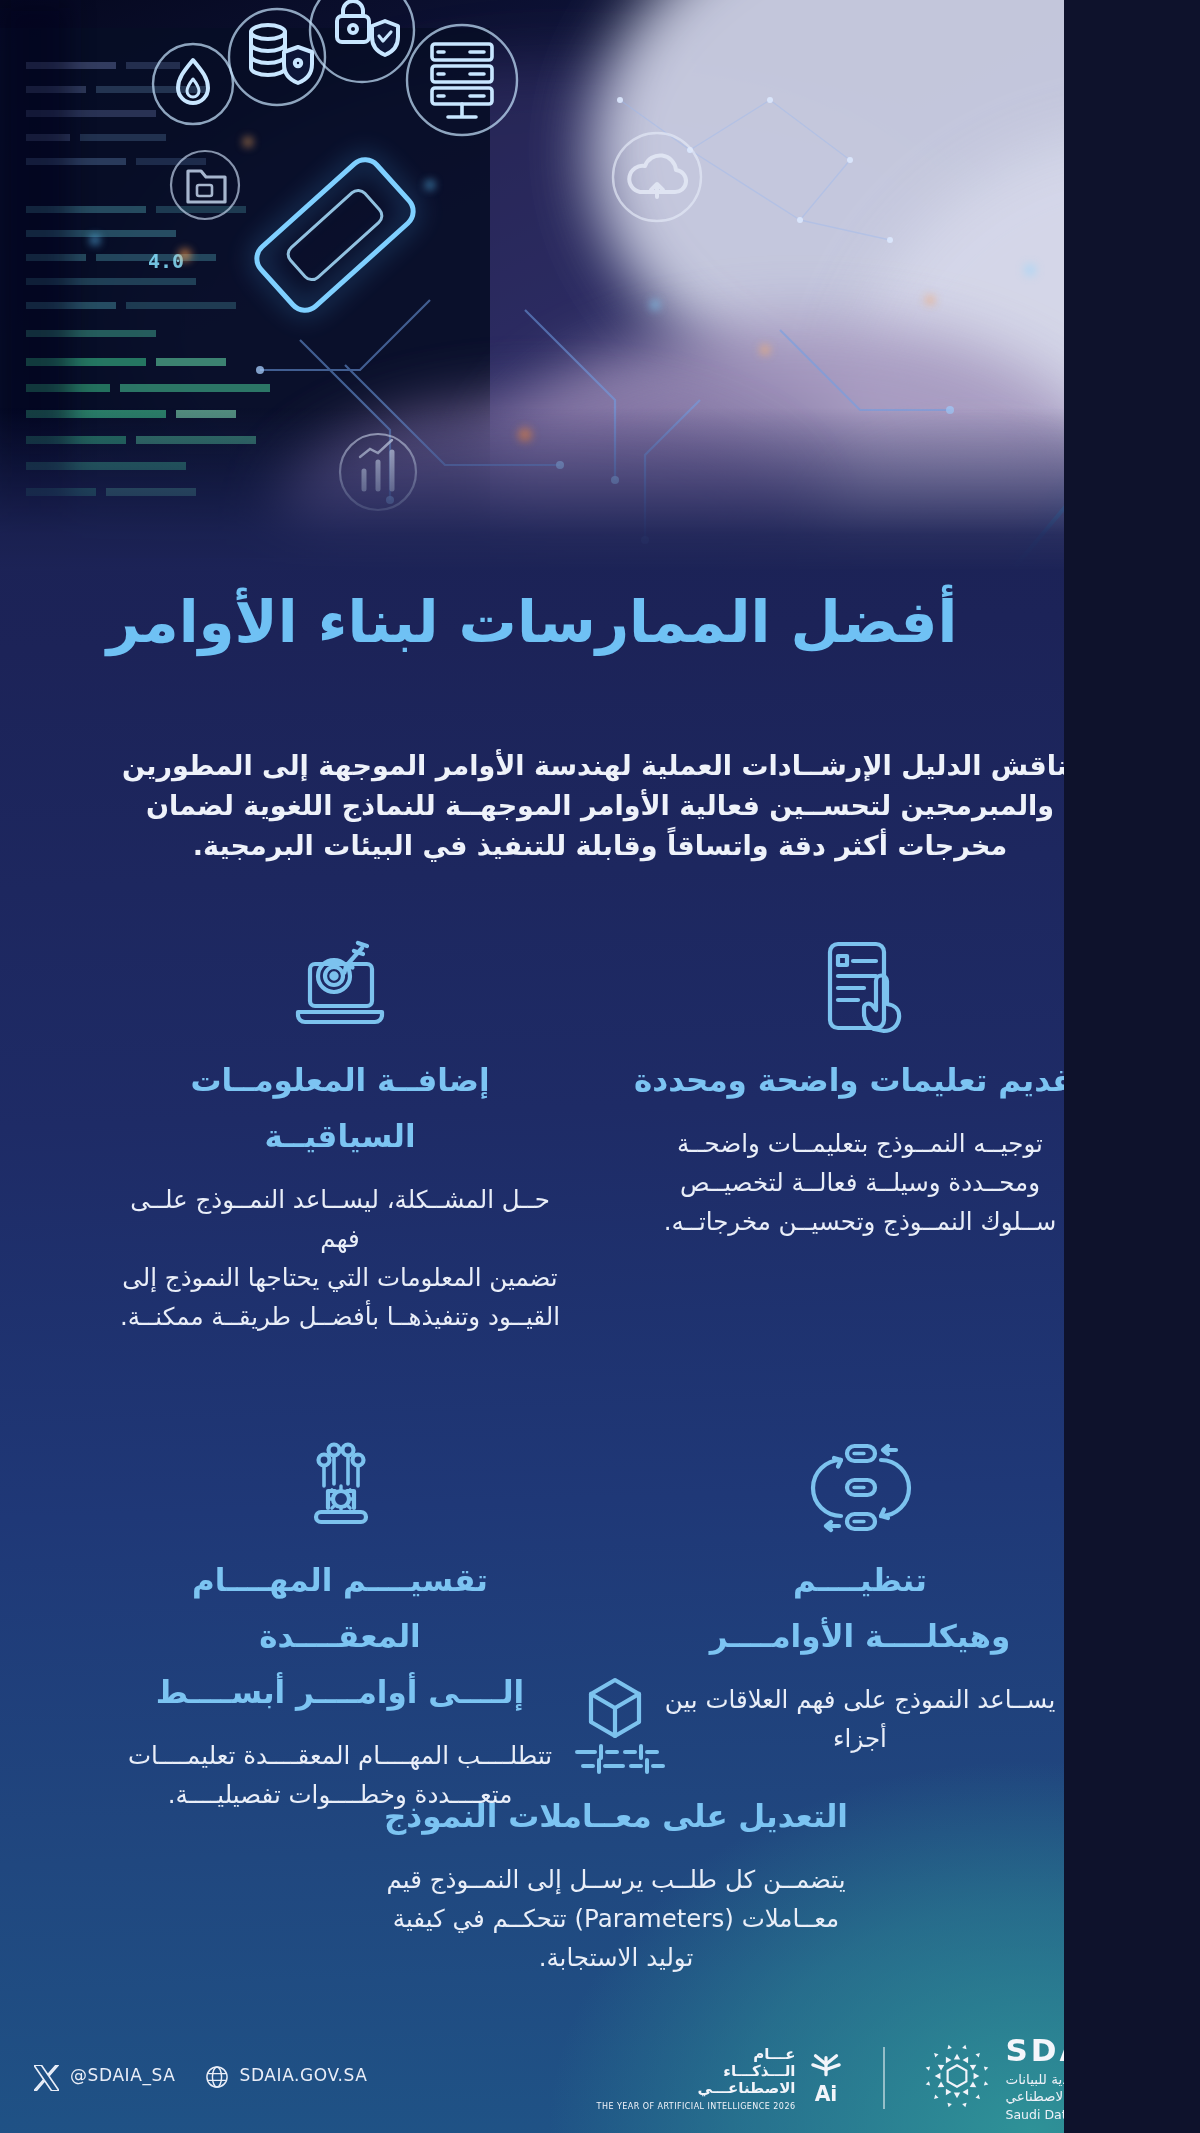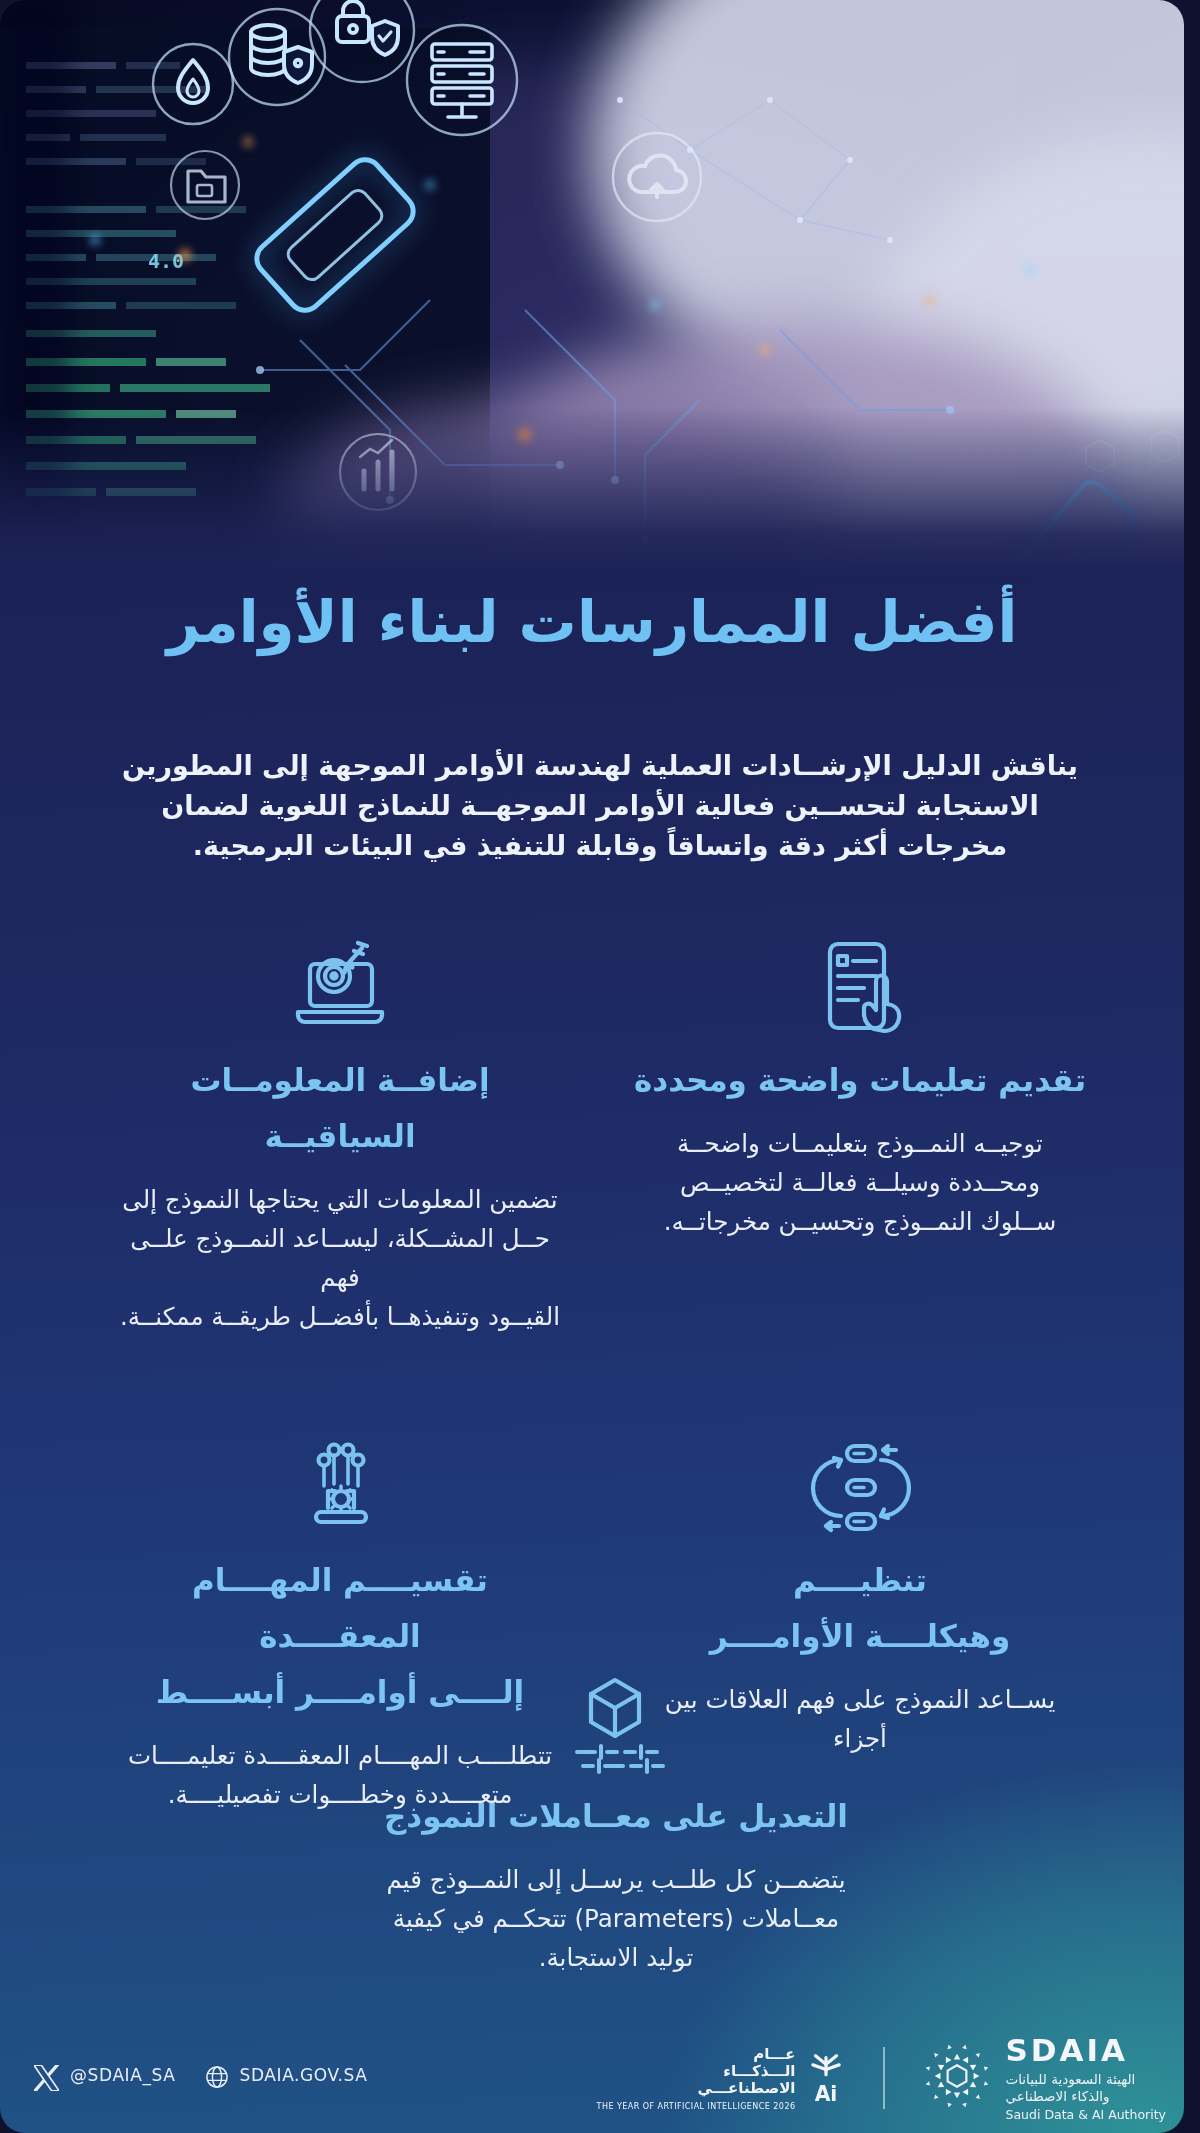--- a/index.html
+++ b/index.html
@@ -1,22 +1,21 @@
 <!DOCTYPE html>
 <html><head>
 <meta charset="utf-8">
 <style>
   html,body{margin:0;padding:0;background:#0e122c;}
   .poster{
-    position:relative;width:1184px;height:2133px;overflow:hidden;
+    position:relative;width:1064px;height:2133px;overflow:hidden;
     font-family:"DejaVu Sans","Liberation Sans",sans-serif;
     background:
       radial-gradient(780px 600px at 97% 100%, rgba(47,148,152,.97) 0%, rgba(47,148,152,.45) 38%, rgba(47,148,152,0) 62%),
       linear-gradient(178deg,#181d49 0%,#1c2358 30%,#1e2b66 52%,#1f3877 70%,#20477f 86%,#1f5386 100%);
-    border-radius: 25px;
   }
   .hero{position:absolute;top:0;left:0;width:1200px;height:570px;}
   .hero svg{display:block}
   .title{
     position:absolute;top:586px;left:0;width:100%;margin:0;text-align:center;
     font-size:58px;line-height:72px;font-weight:bold;color:#6fc1f4;
   }
   .intro{
     position:absolute;top:746px;left:80px;width:1040px;text-align:center;
     color:#eef2fa;font-size:27px;line-height:40px;font-weight:bold;
@@ -236,21 +235,21 @@
           <path d="M1150 510 l14 8 v16 l-14 8 -14 -8 v-16 z"></path>
         <path d="M1165 430 l14 8 v16 l-14 8 -14 -8 v-16 z"></path>
       </g>
       <rect x="0" y="408" width="1200" height="162" fill="url(#hfade)"></rect>
     </svg>
   </div>
 
   <h1 class="title" dir="rtl">أفضل الممارسات لبناء الأوامر</h1>
   <div class="intro" dir="rtl">
     <span>يناقش الدليل الإرشــادات العملية لهندسة الأوامر الموجهة إلى المطورين</span>
-    <span>الاستجابة لتحســين فعالية الأوامر الموجهــة للنماذج اللغوية لضمان</span>
+    <span>والمبرمجين لتحســين فعالية الأوامر الموجهــة للنماذج اللغوية لضمان</span>
     <span>مخرجات أكثر دقة واتساقاً وقابلة للتنفيذ في البيئات البرمجية.</span>
   </div>
 
   <div class="grid">
 
     <section class="card">
       <div class="icon-wrap">
         <svg width="104" height="104" viewBox="0 0 104 104" fill="none" stroke="#7cc2ee" stroke-width="4.2" stroke-linecap="round" stroke-linejoin="round">
           <rect x="22" y="8" width="54" height="84" rx="8"></rect>
           <rect x="30" y="20" width="9" height="9"></rect>
@@ -282,22 +281,22 @@
           <path d="M58 30 L74 12"></path>
             <path d="M70 7 l9 3"></path>
             <path d="M66 15 l9 3"></path>
           <path d="M58 30 l-1.5 6.5 M58 30 l6.5 1.5"></path>
         </svg>
       </div>
       <h2 dir="rtl">
           <span>إضافــة المعلومــات السياقيــة</span>
         </h2>
       <p dir="rtl">
+        <span>حــل المشــكلة، ليســاعد النمــوذج علــى فهم</span>
         <span>تضمين المعلومات التي يحتاجها النموذج إلى</span>
-        <span>حــل المشــكلة، ليســاعد النمــوذج علــى فهم</span>
         <span>القيــود وتنفيذهــا بأفضــل طريقــة ممكنــة.</span>
       </p>
     </section>
 
     <section class="card">
       <div class="icon-wrap">
         <svg width="104" height="104" viewBox="0 0 104 104" fill="none" stroke="#7cc2ee" stroke-width="4.2" stroke-linecap="round" stroke-linejoin="round">
           <rect x="39" y="10" width="28" height="15" rx="7.5"></rect>
           <rect x="39" y="44" width="28" height="15" rx="7.5"></rect>
           <rect x="39" y="78" width="28" height="15" rx="7.5"></rect>

